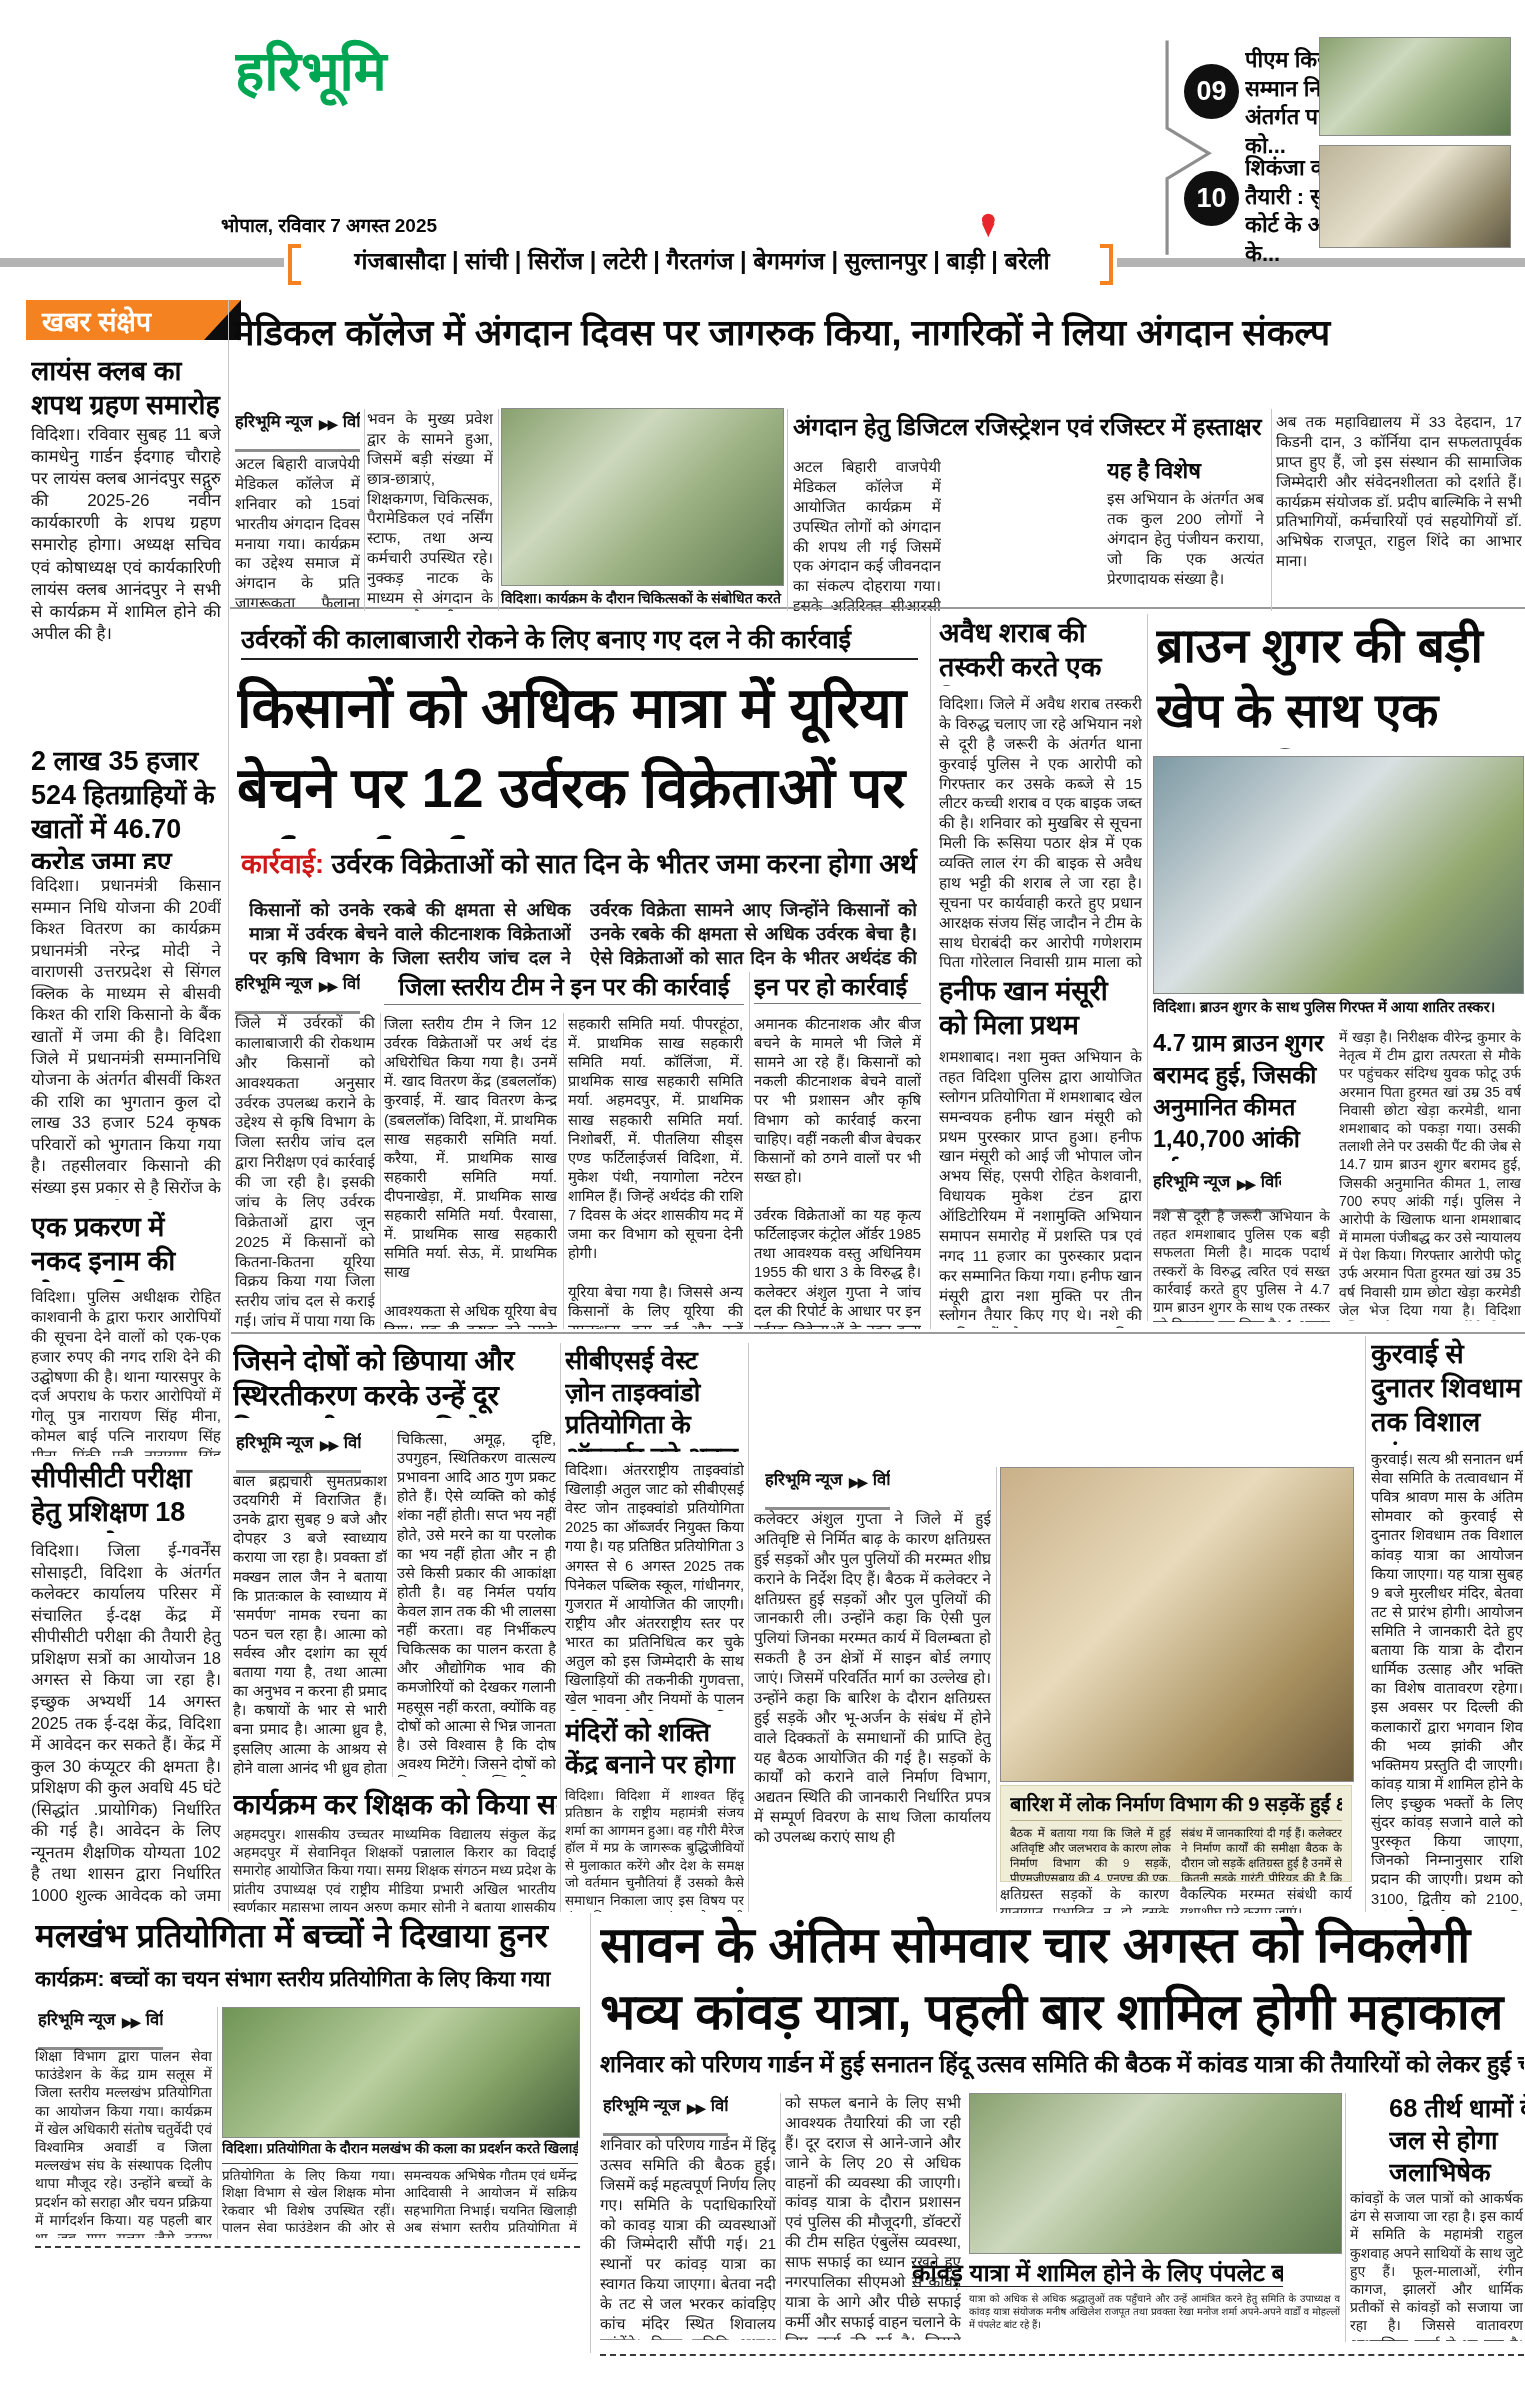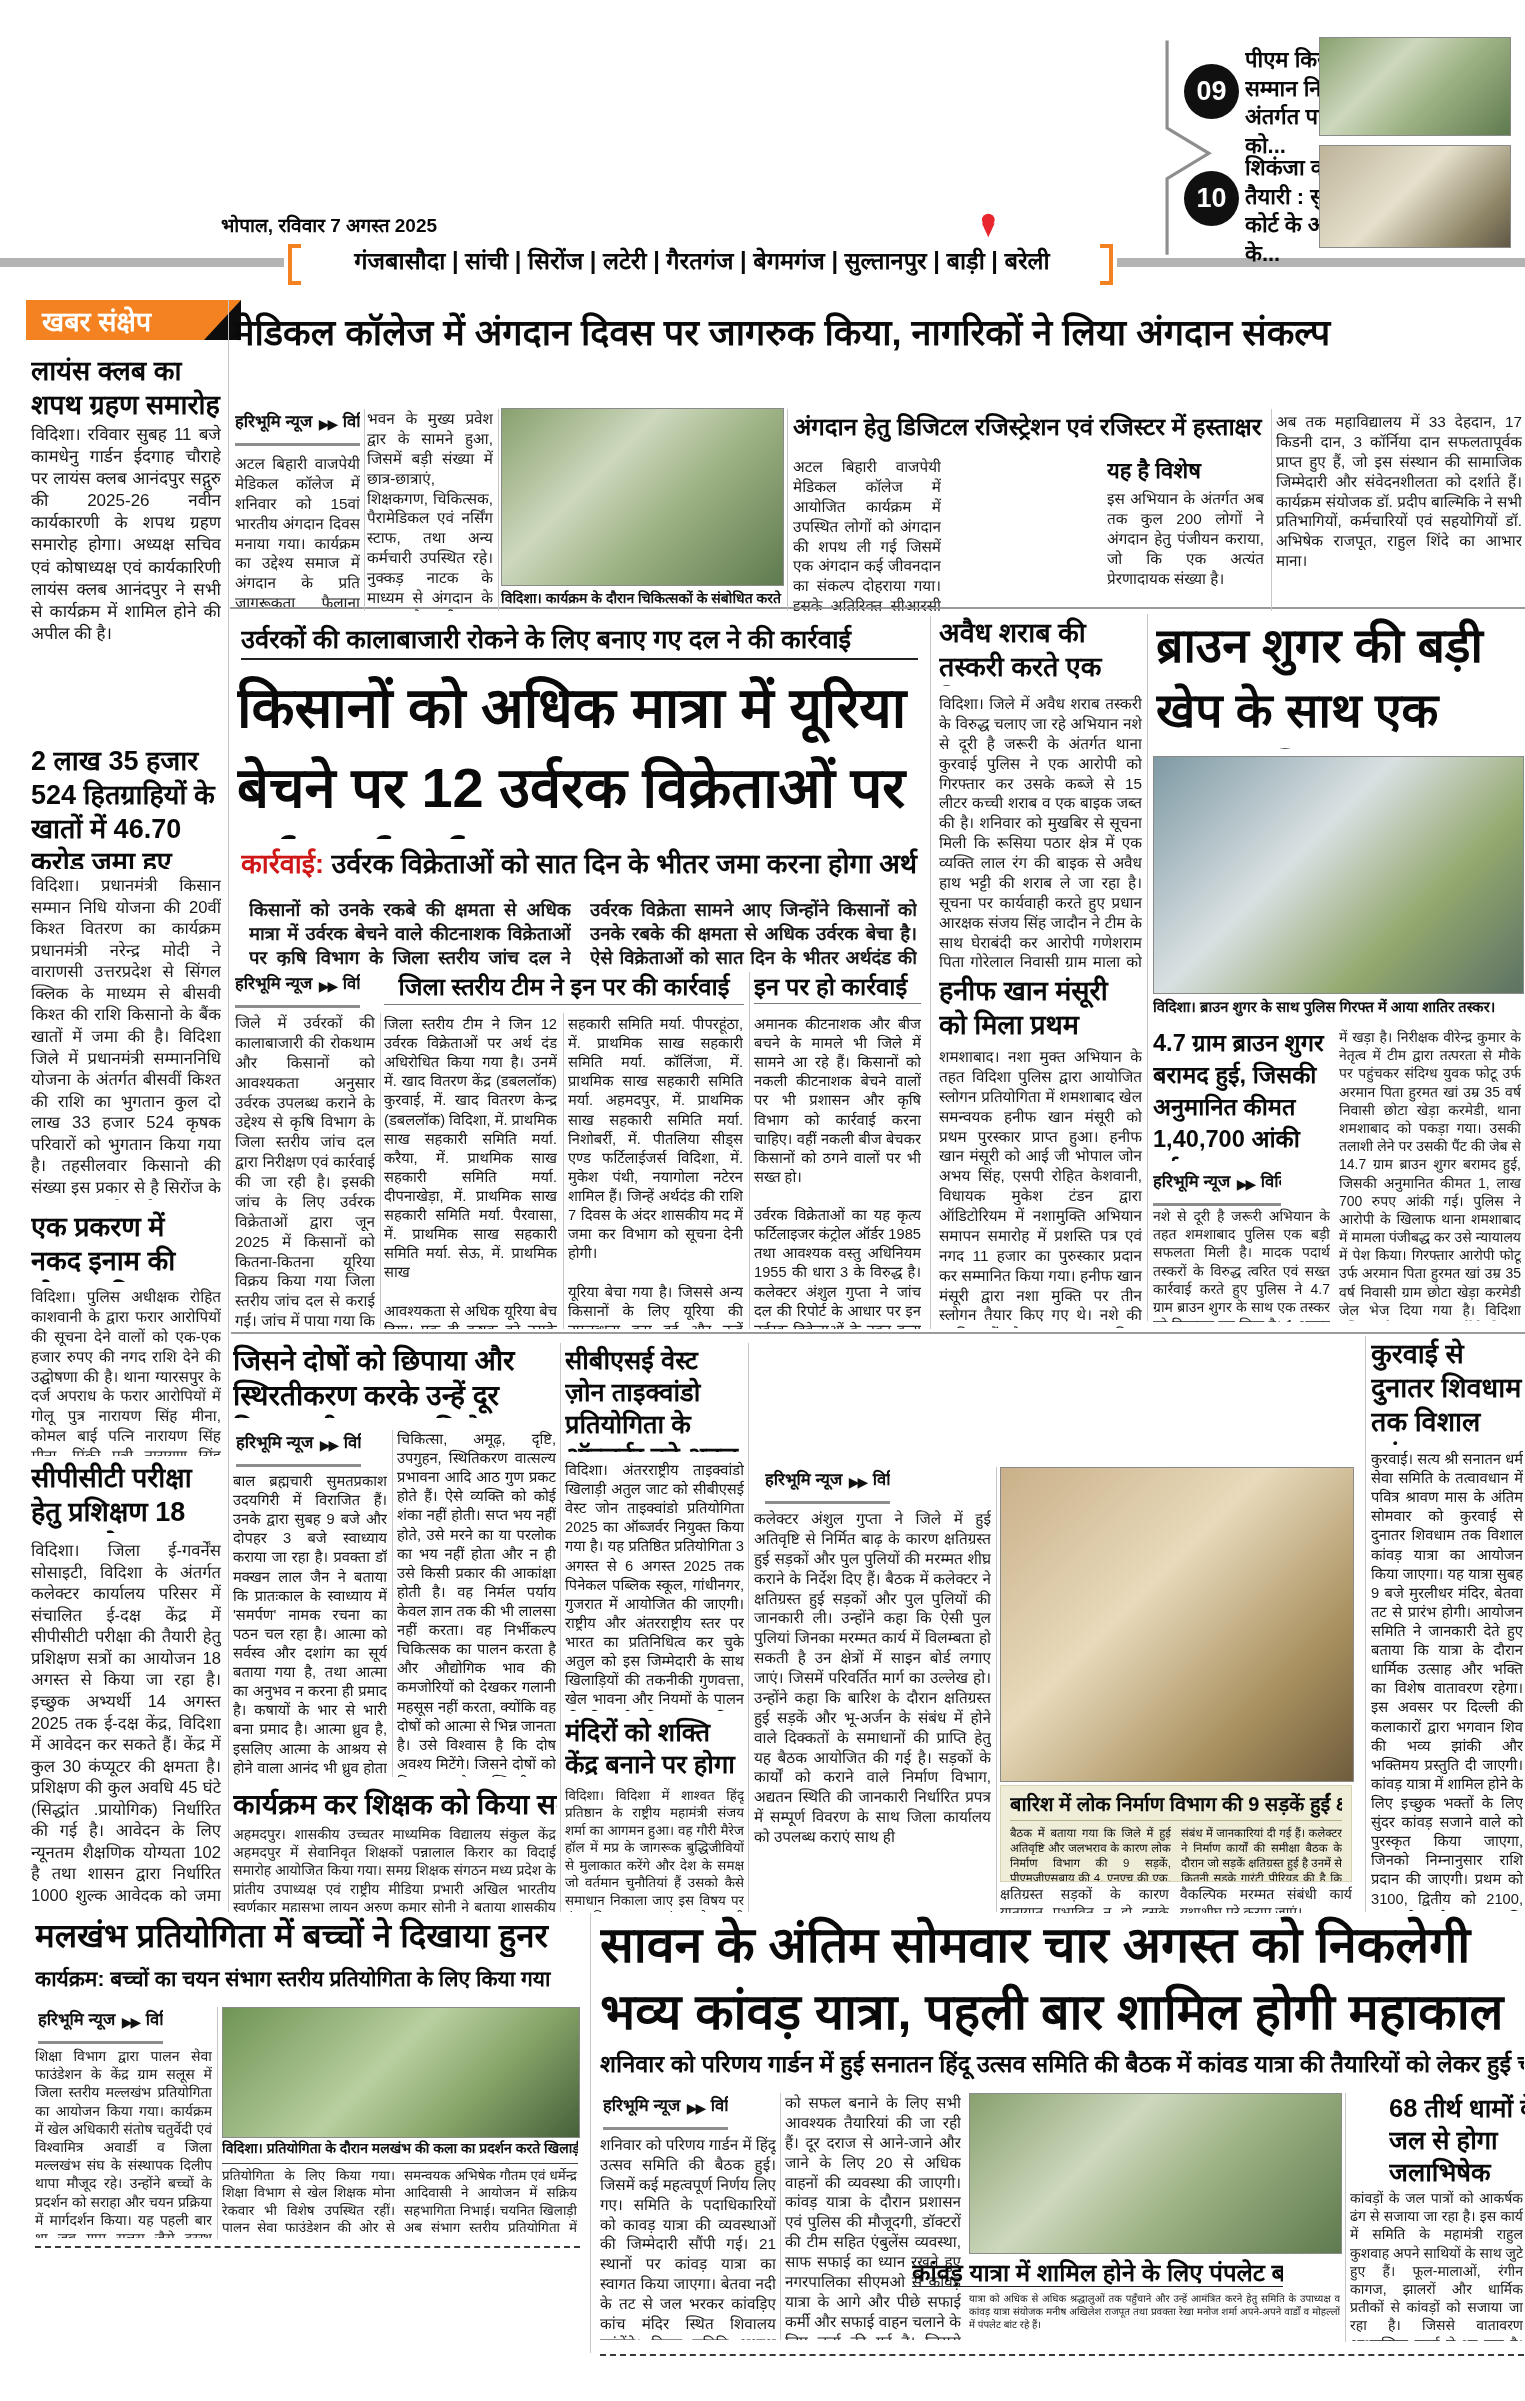--- a/index.html
+++ b/index.html
@@ -3,21 +3,21 @@
 <meta charset="utf-8">
 <style>
   html,body{margin:0;padding:0;background:#e9e9e9}
   #page{position:relative;width:1525px;height:2401px;background:#ffffff;
         font-family:"Liberation Sans","DejaVu Sans",sans-serif;color:#111;overflow:hidden}
   .abs{position:absolute;box-sizing:border-box}
   .t{position:absolute;box-sizing:border-box;text-align:justify;color:#191919;overflow:hidden;line-height:1.3}
   .h{position:absolute;box-sizing:border-box;font-weight:800;color:#0a0a0a;line-height:1.25;overflow:hidden}
   .c{text-align:center}
   .byline{position:absolute;display:flex;align-items:flex-end;gap:6.4px;font-weight:800;font-size:17px;
-          border-bottom:3.2px solid #8d8d8d;padding-bottom:11px;white-space:nowrap;overflow:hidden}
+          border-bottom:3.2px solid #8d8d8d;padding-bottom:17px;white-space:nowrap;overflow:hidden}
   .arrows{font-size:14px;letter-spacing:-1.9px;color:#111}
   .photo{position:absolute;border:0.6px solid #8a8a8a}
   .ph-crowd{background:linear-gradient(135deg,#88a06e 0%,#cdd8bd 35%,#9db284 60%,#5f7a4f 100%)}
   .ph-room{background:linear-gradient(135deg,#c9b089 0%,#e8dabb 40%,#a8905f 75%,#6e5c3c 100%)}
   .ph-police{background:linear-gradient(135deg,#7e9aa4 0%,#d9e0e2 40%,#93a86e 70%,#5d7263 100%)}
   .ph-green{background:linear-gradient(135deg,#6f9455 0%,#b9cf9f 45%,#86a468 70%,#46603a 100%)}
   .ph-bldg{background:linear-gradient(135deg,#bdb49a 0%,#e6e0cc 45%,#8f8668 80%,#5f5744 100%)}
   .caption{position:absolute;font-weight:700;font-size:15.3px;color:#111;overflow:hidden;white-space:nowrap}
   .vrule{position:absolute;width:1.3px;background:#c6c6c6}
   .hrule{position:absolute;height:1.9px;background:#9a9a9a}
@@ -28,20 +28,21 @@
               justify-content:space-between;padding:0 0 0 16.6px;font-weight:800;font-size:27px}
   .pennant{width:0;height:0;border-bottom:40px solid #0d0d0d;border-left:37px solid transparent}
   .redlabel{color:#cf1717;font-weight:800}
   .boxkh{position:absolute;background:#efecd7;border:0.6px solid #d8d2b2;box-sizing:border-box;padding:6.4px 9px;overflow:hidden}
 </style>
 </head>
 <body>
 
 <div id="page">
 
+  <div class="h" style="left:235px;top:37px;width:268px;height:70px;font-size:55px;color:#00a651">हरिभूमि</div>
   <div class="h" style="left:221px;top:214px;width:332px;height:27px;font-size:19px">भोपाल, रविवार 7 अगस्त 2025</div>
 
   <span class="abs" style="left:980px;top:213px;width:16.6px;height:25.5px">
     <svg width="16.6" height="25.5" viewBox="0 0 26 40">
         <circle cx="13" cy="11" r="10" fill="#e8262d"></circle>
         <path d="M3 16 L13 38 L23 16 Z" fill="#e8262d"></path>
       </svg>
   </span>
 
   <div class="abs" style="left:0;top:258px;width:284px;height:9px;background:#b3b3b3"></div>

